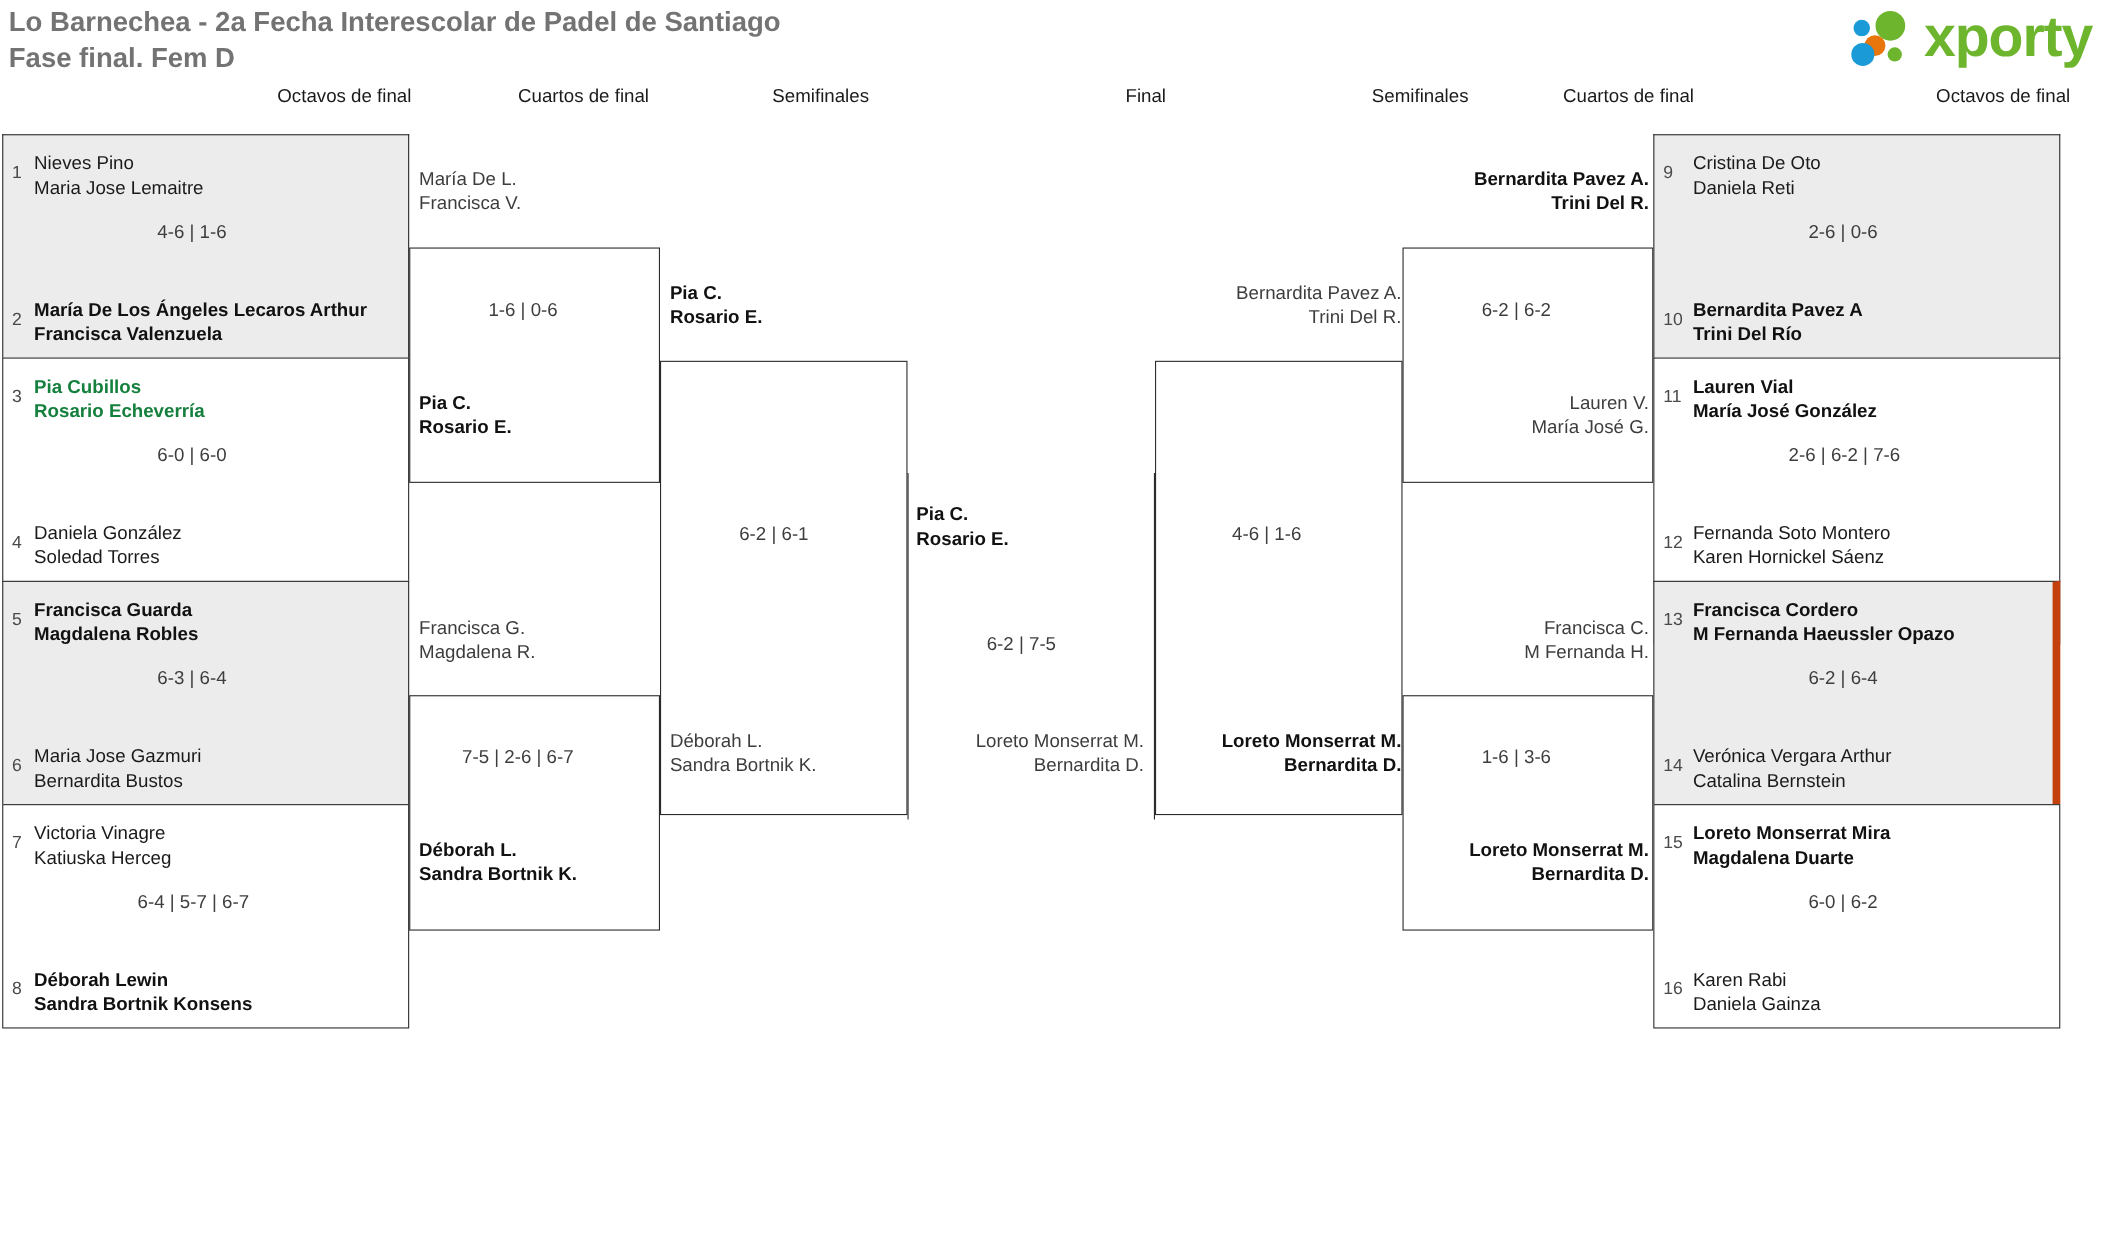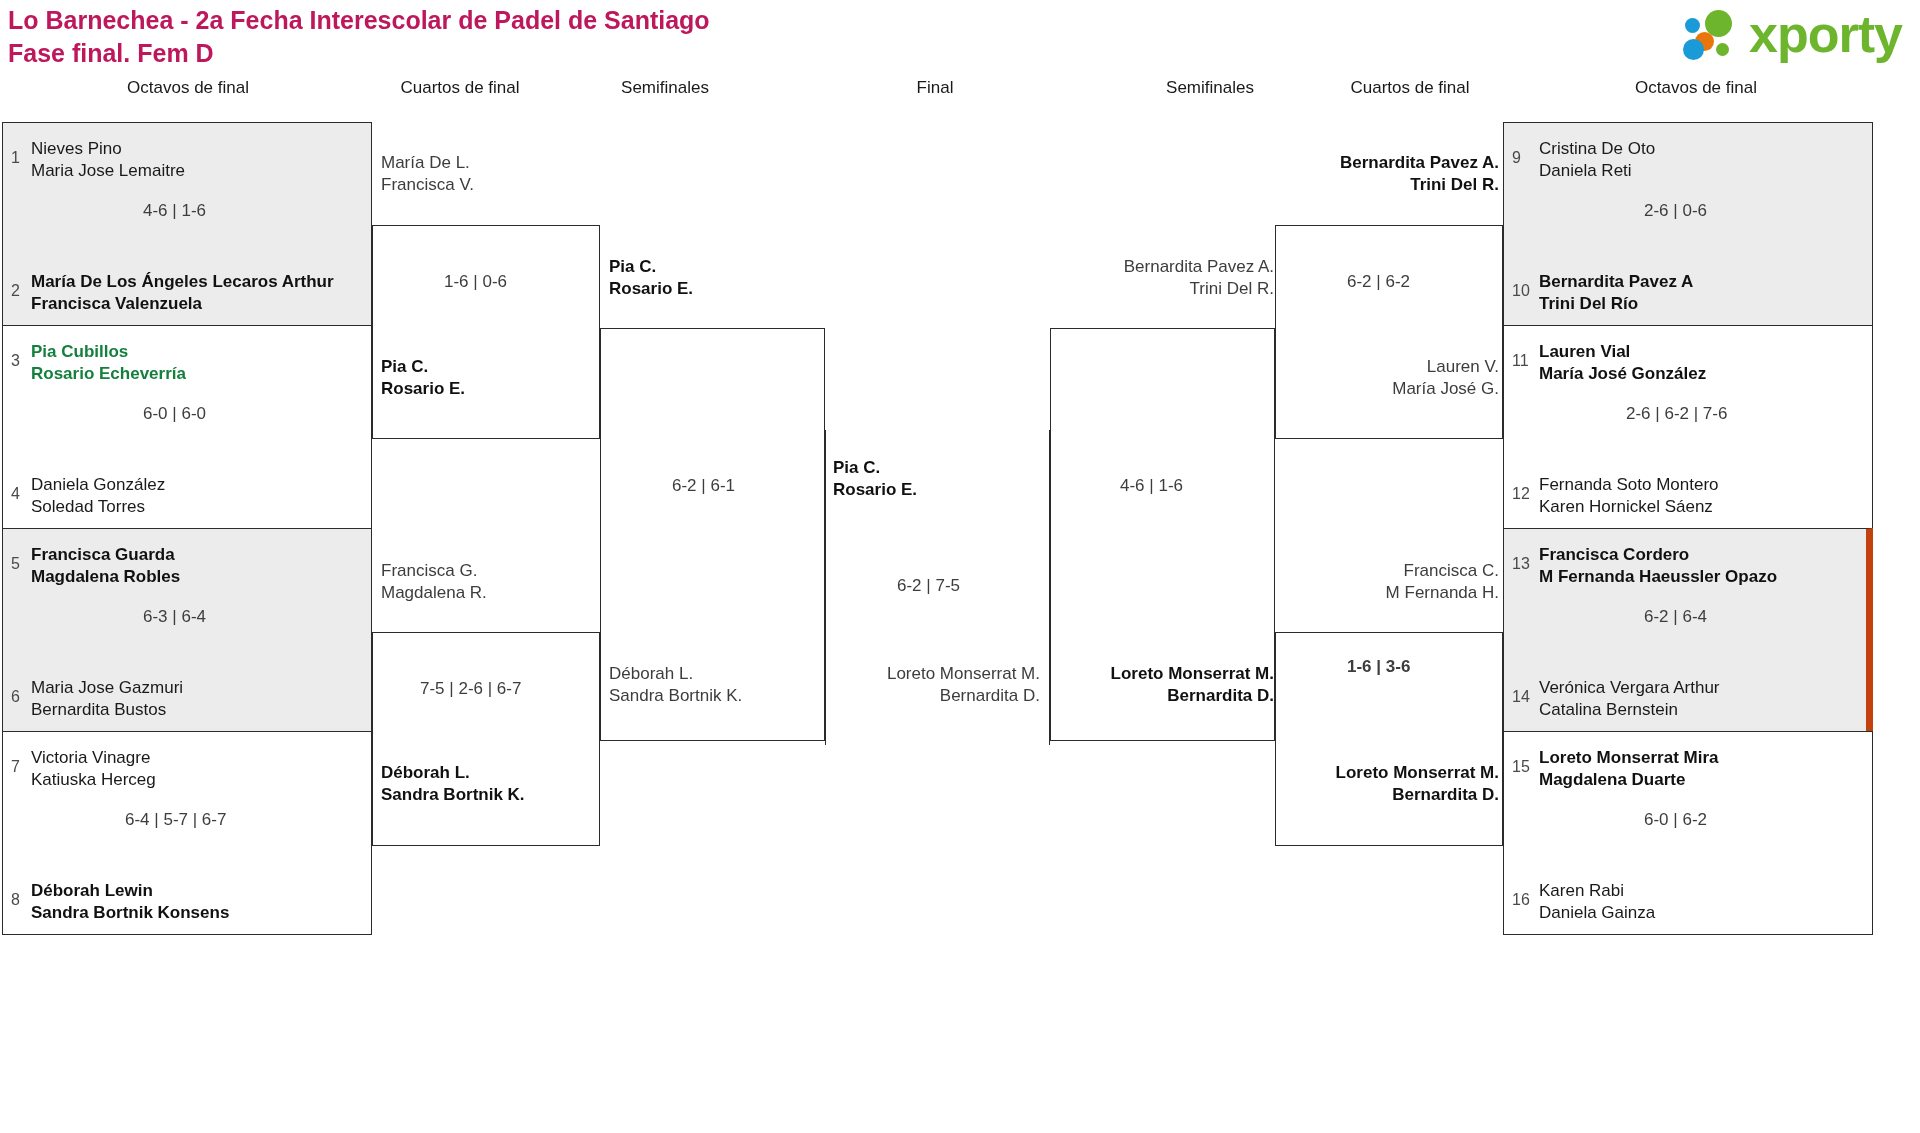--- a/index.html
+++ b/index.html
@@ -5,33 +5,33 @@
   html,body{margin:0;padding:0;}
   body{
     width:1920px;height:1133px;
     background:#ffffff;
     font-family:"Liberation Sans","DejaVu Sans",sans-serif;
     color:#1a1a1a;
     position:relative;
     overflow:hidden;
   }
   .header{position:absolute;left:8px;top:4px;}
-  .title-line{font-size:25px;font-weight:bold;line-height:33px;color:#be185d;white-space:nowrap;}
+  .title-line{font-size:25px;font-weight:bold;line-height:33px;color:#737373;white-space:nowrap;}
   
   .logo{position:absolute;right:18px;top:8px;display:flex;align-items:center;gap:6px;}
   .logo-dots{position:relative;width:60px;height:52px;}
   .dot{position:absolute;border-radius:50%;}
   .d1{width:15px;height:15px;background:#1a9ad7;left:2px;top:10px;}
   .d2{width:27px;height:27px;background:#6cb52d;left:22px;top:2px;}
   .d3{width:19px;height:19px;background:#e8760c;left:12px;top:24px;}
   .d4{width:21px;height:21px;background:#1a9ad7;left:0px;top:31px;}
   .d5{width:13px;height:13px;background:#6cb52d;left:33px;top:35px;}
   .logo-word{font-size:52px;font-weight:bold;color:#6cb52d;letter-spacing:-1px;line-height:52px;}
   
-  .round-head{position:absolute;font-size:17px;color:#1a1a1a;text-align:center;}
+  .round-head{position:absolute;font-size:17px;color:#1a1a1a;text-align:right;}
   
   .slot{position:absolute;box-sizing:border-box;}
   .slot .seed{position:absolute;font-size:16px;color:#4a4a4a;}
   .slot .names{position:absolute;font-size:17px;line-height:22px;}
   .slot .names .n{white-space:nowrap;}
   .shade{background:#ececec;}
   .plain{background:#ffffff;}
   .bx{position:absolute;box-sizing:border-box;border:1px solid #2b2b2b;}
   .score{position:absolute;font-size:17px;color:#3d3d3d;white-space:nowrap;}
   .adv{position:absolute;font-size:17px;line-height:22px;white-space:nowrap;}
@@ -186,21 +186,21 @@
 <div class="adv lose r" style="left:1225px;top:356px;width:274px;">
   <div>Lauren V.</div>
   <div>María José G.</div>
 </div>
 
 <div class="adv lose r" style="left:1225px;top:560px;width:274px;">
   <div>Francisca C.</div>
   <div>M Fernanda H.</div>
 </div>
 <div class="bx" style="left:1275px;top:632px;width:228px;height:214px;"></div>
-<span class="score" style="left:1347px;top:657px;font-weight:bold;">1-6 | 3-6</span>
+<span class="score" style="left:1347px;top:679px;">1-6 | 3-6</span>
 <div class="adv win r" style="left:1225px;top:762px;width:274px;">
   <div>Loreto Monserrat M.</div>
   <div>Bernardita D.</div>
 </div>
 
 <div class="slot shade" style="left:1503px;top:122px;width:370px;height:203px;border-top:1px solid #2b2b2b;border-right:1px solid #2b2b2b;border-left:1px solid #2b2b2b;">
   <span class="seed" style="left:8px;top:26px;">9</span>
   <div class="names" style="left:35px;top:15px;">
     <div class="n">Cristina De Oto</div>
     <div class="n">Daniela Reti</div>

